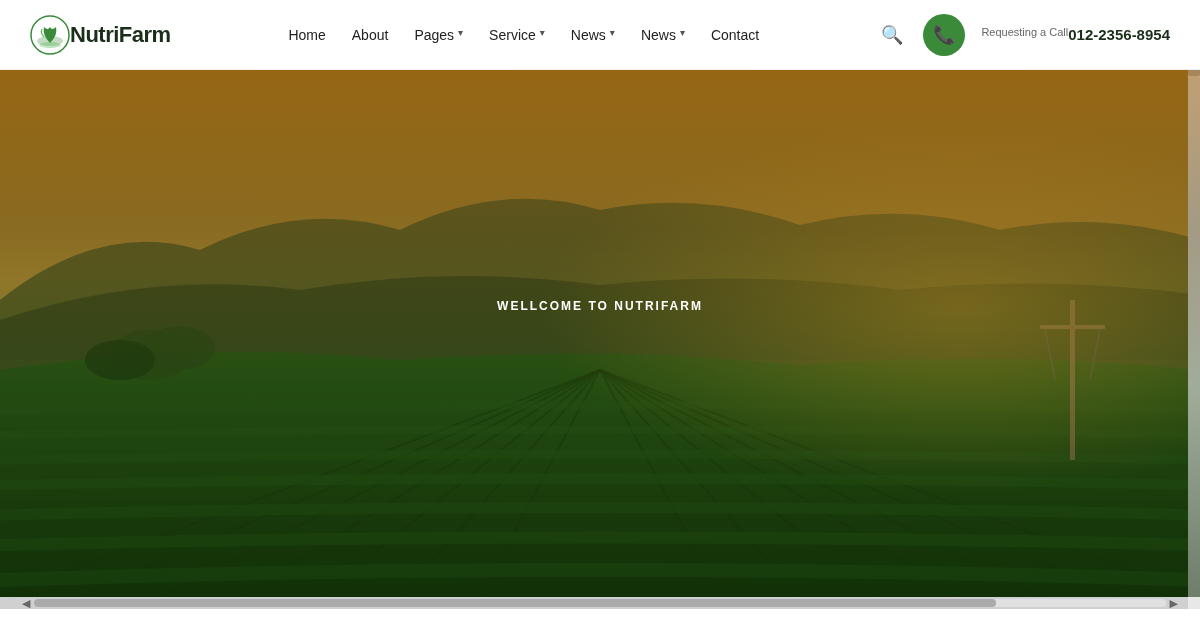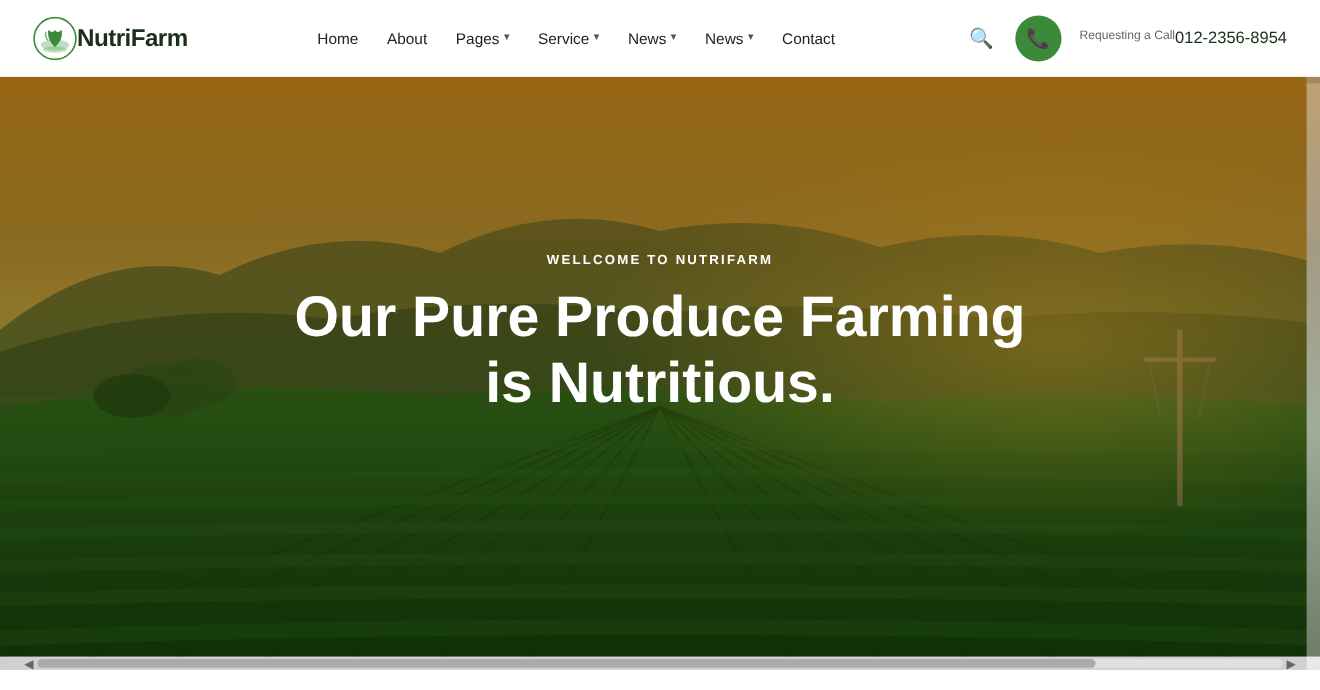--- a/index.html
+++ b/index.html
@@ -79,21 +79,21 @@
     .phone-info {
       display: flex;
       flex-direction: row;
     }
     .phone-label {
       font-size: 11px;
       color: #666;
     }
     .phone-number {
       font-size: 15px;
-      font-weight: 400;
+      font-weight: 700;
       color: #1a2e1a;
       text-align: center;
     }
 
     
     .hero {
       position: relative;
       width: 1200px;
       height: 527px;
       overflow: hidden;
@@ -383,21 +383,20 @@
         <stop offset="0%" stop-color="#FFB830" stop-opacity="0.5"></stop>
         <stop offset="100%" stop-color="#FFB830" stop-opacity="0"></stop>
       </radialGradient>
       <rect width="1200" height="527" fill="url(#sunGlow)"></rect>
     </svg>
 
     <div class="hero-bg"></div>
 
     <div class="hero-content">
       <p class="hero-tagline">WELLCOME TO NUTRIFARM</p>
-      <h1 class="hero-title">Our Pure Produce Farming is Nutritious.</h1>
     </div>
   </section>
 
   <div class="scrollbar-area">
     <span class="scrollbar-arrow">◀</span>
     <div class="scrollbar-track">
       <div class="scrollbar-thumb"></div>
     </div>
     <span class="scrollbar-arrow">▶</span>
   </div>

